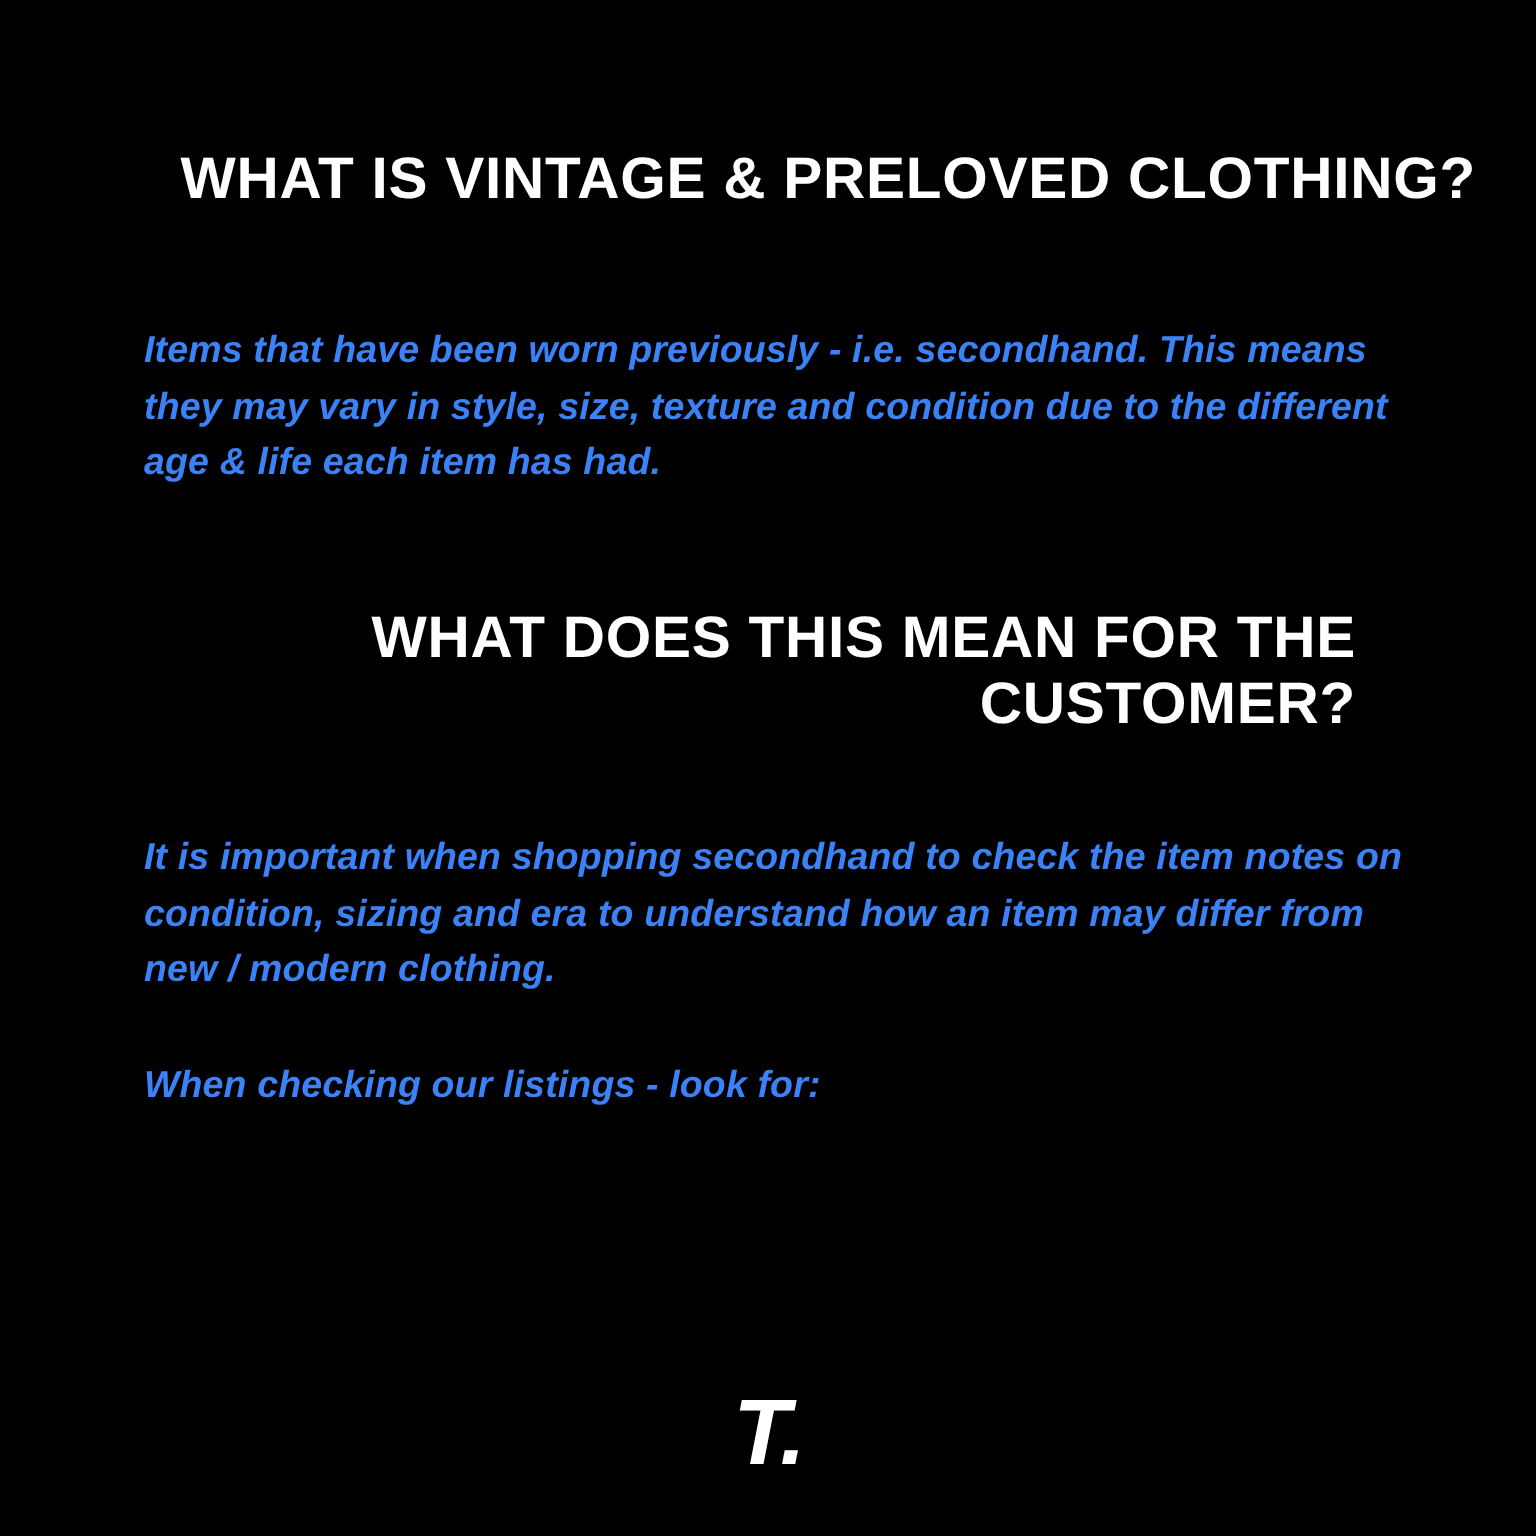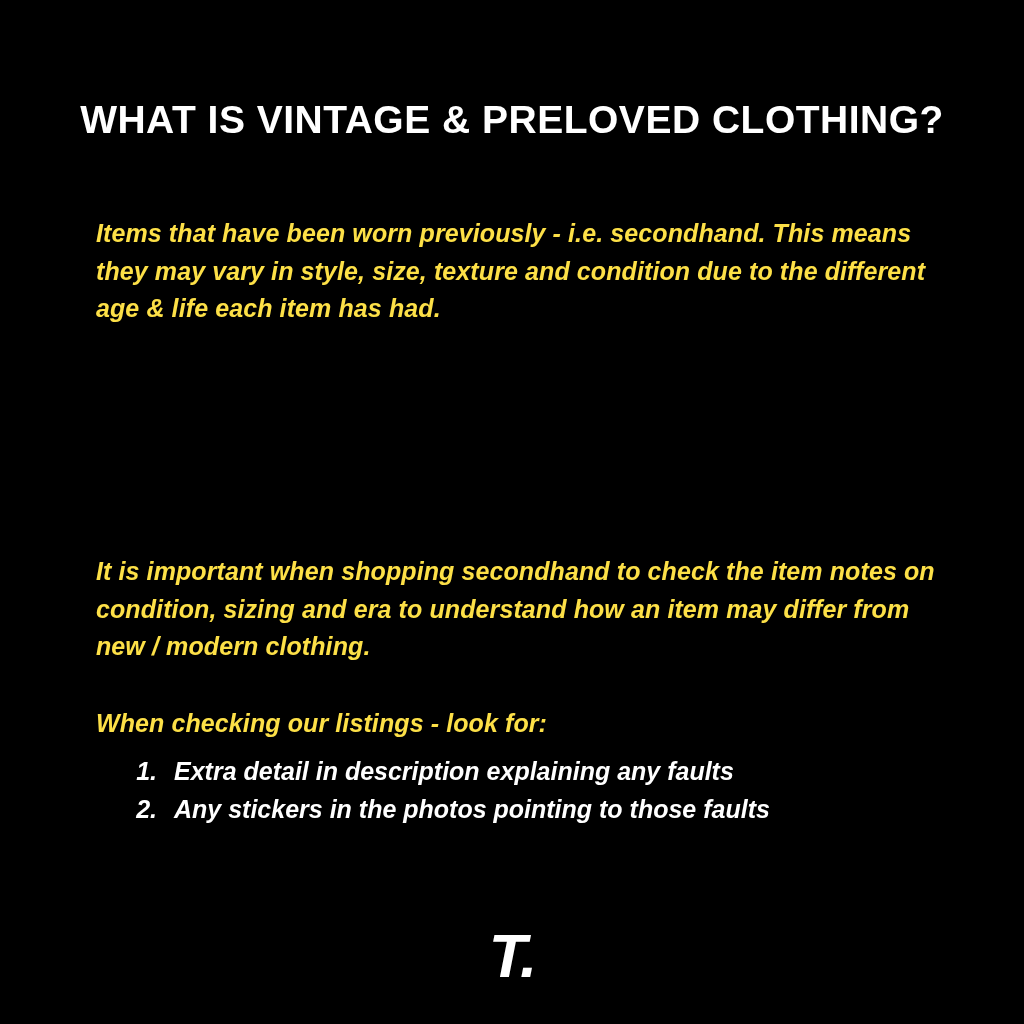--- a/index.html
+++ b/index.html
@@ -16,21 +16,21 @@
   }
   .page {
     position: relative;
     width: 1024px;
     height: 1024px;
     box-sizing: border-box;
   }
   .heading {
     font-weight: bold;
     font-style: normal;
-    text-align: center;
+    text-align: right;
     letter-spacing: 0.5px;
     line-height: 1.12;
     color: #ffffff;
   }
   .h-main {
     position: absolute;
     top: 72px;
     left: 40px;
     width: 944px;
     font-size: 39px;
@@ -40,21 +40,21 @@
     top: 372px;
     left: 120px;
     width: 784px;
     font-size: 39px;
   }
   .body-text {
     font-style: italic;
     font-weight: bold;
     font-size: 25px;
     line-height: 1.5;
-    color: #fde047;
+    color: #3b82f6;
     letter-spacing: 0.1px;
   }
   .p1 {
     position: absolute;
     top: 190px;
     left: 96px;
     width: 840px;
   }
   .p2 {
     position: absolute;
@@ -100,25 +100,22 @@
 </style>
 </head>
 <body>
 
 <div class="page">
 
   <h1 class="heading h-main">WHAT IS VINTAGE &amp; PRELOVED CLOTHING?</h1>
 
   <p class="body-text p1">Items that have been worn previously - i.e. secondhand. This means they may vary in style, size, texture and condition due to the different age &amp; life each item has had.</p>
 
+  <h2 class="heading h-second">WHAT DOES THIS MEAN FOR THE CUSTOMER?</h2>
 
   <p class="body-text p3">When checking our listings - look for:</p>
 
   <p class="body-text p2">It is important when shopping secondhand to check the item notes on condition, sizing and era to understand how an item may differ from new / modern clothing.</p>
 
-  <ol class="list">
-    <li>Extra detail in description explaining any faults</li>
-    <li>Any stickers in the photos pointing to those faults</li>
-  </ol>
 
   <div class="logo">T.</div>
 
 </div>
 
 </body></html>

